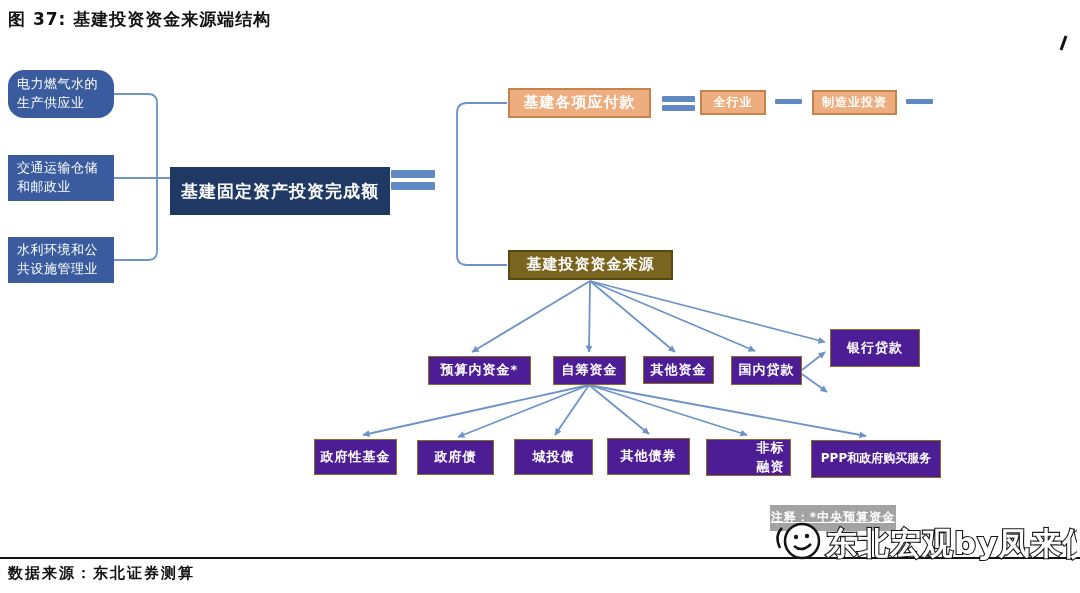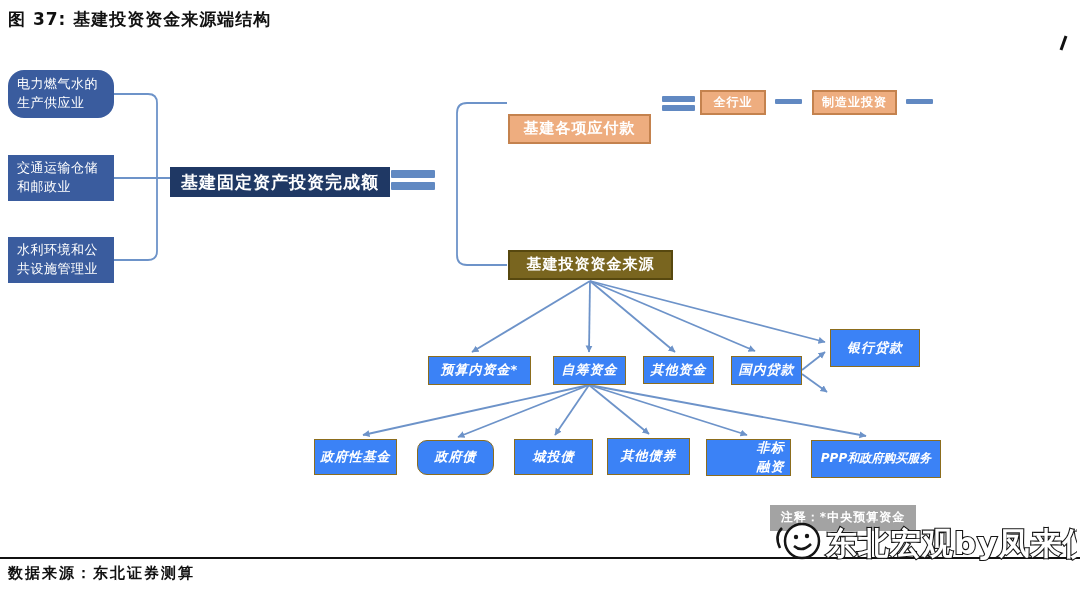--- a/index.html
+++ b/index.html
@@ -10,23 +10,23 @@
   .abs{position:absolute;}
   #fig-title{left:8px;top:8px;font-size:17px;font-weight:700;color:#111;letter-spacing:1px;}
   .box{
     position:absolute;display:flex;align-items:center;justify-content:center;
     color:#ffffff;font-weight:700;text-align:center;box-sizing:border-box;
     line-height:1.45;white-space:pre-line;
   }
   .blue{background:#3A5C9E;font-size:13px;font-weight:400;justify-content:flex-start;text-align:left;padding-left:9px;letter-spacing:0.5px;}
   .navy{background:#1F3864;font-size:17px;letter-spacing:1px;}
   .tan{background:#EEAD7F;border:2px solid #C4824E;font-size:12px;letter-spacing:1px;}
-  .tan-big{font-size:15px;margin-top:26px;}
+  .tan-big{font-size:15px;}
   .olive{background:#79651F;border:2px solid #57480F;font-size:15px;letter-spacing:1px;}
-  .gold{background:#3b82f6;border:1px solid #8C6D1D;font-size:13px;letter-spacing:1px;font-style:italic;}
+  .gold{background:#4c1d95;border:1px solid #8C6D1D;font-size:13px;letter-spacing:1px;}
   .gold-sm{font-size:12px;letter-spacing:0;}
   .gray-note{background:#A3A3A3;font-size:12px;letter-spacing:1px;}
   .bar{position:absolute;background:#6189C2;border-radius:1px;}
   #bottom-rule{left:0;top:557px;width:1080px;height:2px;background:#111;}
   #source-note{left:8px;top:564px;font-size:15px;font-weight:700;color:#111;letter-spacing:2px;}
   #connector-svg{left:0;top:0;pointer-events:none;}
   #watermark{left:772px;top:514px;pointer-events:none;}
 </style>
 </head>
 <body>
@@ -68,21 +68,21 @@
     </g>
   </svg>
 
   <div class="box blue" style="left:8px;top:70px;width:106px;height:48px;border-radius:16px;">电力燃气水的
 生产供应业</div>
   <div class="box blue" style="left:8px;top:155px;width:106px;height:46px;">交通运输仓储
 和邮政业</div>
   <div class="box blue" style="left:8px;top:237px;width:106px;height:46px;">水利环境和公
 共设施管理业</div>
 
-  <div class="box navy" style="left:170px;top:167px;width:220px;height:30px;">基建固定资产投资完成额</div>
+  <div class="box navy" style="left:170px;top:167px;width:220px;height:48px;">基建固定资产投资完成额</div>
 
   <div class="bar" style="left:391px;top:170px;width:44px;height:8px;"></div>
   <div class="bar" style="left:391px;top:182px;width:44px;height:8px;"></div>
 
   <div class="box tan tan-big" style="left:508px;top:88px;width:143px;height:30px;">基建各项应付款</div>
   <div class="bar" style="left:662px;top:96px;width:33px;height:6px;"></div>
   <div class="bar" style="left:662px;top:105px;width:33px;height:6px;"></div>
   <div class="box tan" style="left:700px;top:90px;width:66px;height:25px;">全行业</div>
   <div class="bar" style="left:775px;top:99px;width:27px;height:5px;"></div>
   <div class="box tan" style="left:812px;top:90px;width:85px;height:25px;">制造业投资</div>
@@ -91,27 +91,27 @@
   <div class="box olive" style="left:508px;top:250px;width:165px;height:30px;">基建投资资金来源</div>
 
   <div class="box gold" style="left:428px;top:356px;width:103px;height:29px;">预算内资金*</div>
   <div class="box gold" style="left:553px;top:356px;width:73px;height:29px;">自筹资金</div>
   <div class="box gold" style="left:643px;top:356px;width:71px;height:28px;">其他资金</div>
   <div class="box gold" style="left:731px;top:356px;width:71px;height:29px;">国内贷款</div>
 
   <div class="box gold" style="left:830px;top:329px;width:90px;height:38px;">银行贷款</div>
 
   <div class="box gold" style="left:314px;top:439px;width:83px;height:36px;">政府性基金</div>
-  <div class="box gold" style="left:417px;top:440px;width:77px;height:35px;border-radius:10px;">政府债</div>
+  <div class="box gold" style="left:417px;top:440px;width:77px;height:35px;">政府债</div>
   <div class="box gold" style="left:514px;top:439px;width:79px;height:36px;">城投债</div>
   <div class="box gold" style="left:607px;top:438px;width:83px;height:37px;">其他债券</div>
   <div class="box gold" style="left:706px;top:439px;width:85px;height:37px;padding-left:44px;">非标融资</div>
   <div class="box gold gold-sm" style="left:811px;top:440px;width:130px;height:38px;">PPP和政府购买服务</div>
 
-  <div class="box gray-note" style="left:770px;top:505px;width:146px;height:26px;">注释：*中央预算资金</div>
+  <div class="box gray-note" style="left:770px;top:505px;width:126px;height:26px;text-decoration:underline;">注释：*中央预算资金</div>
 
   <div class="abs" id="bottom-rule"></div>
   <div class="abs" id="source-note">数据来源：东北证券测算</div>
 
   <svg id="watermark" class="abs" width="305" height="54">
     <g>
       <path d="M10,14 Q2,22 8,34" fill="none" stroke="#151515" stroke-width="2.5"></path>
       <circle cx="30" cy="27" r="17" fill="#ffffff" stroke="#151515" stroke-width="2.5"></circle>
       <circle cx="24" cy="23" r="2.2" fill="#151515"></circle>
       <circle cx="35" cy="22" r="2.2" fill="#151515"></circle>

